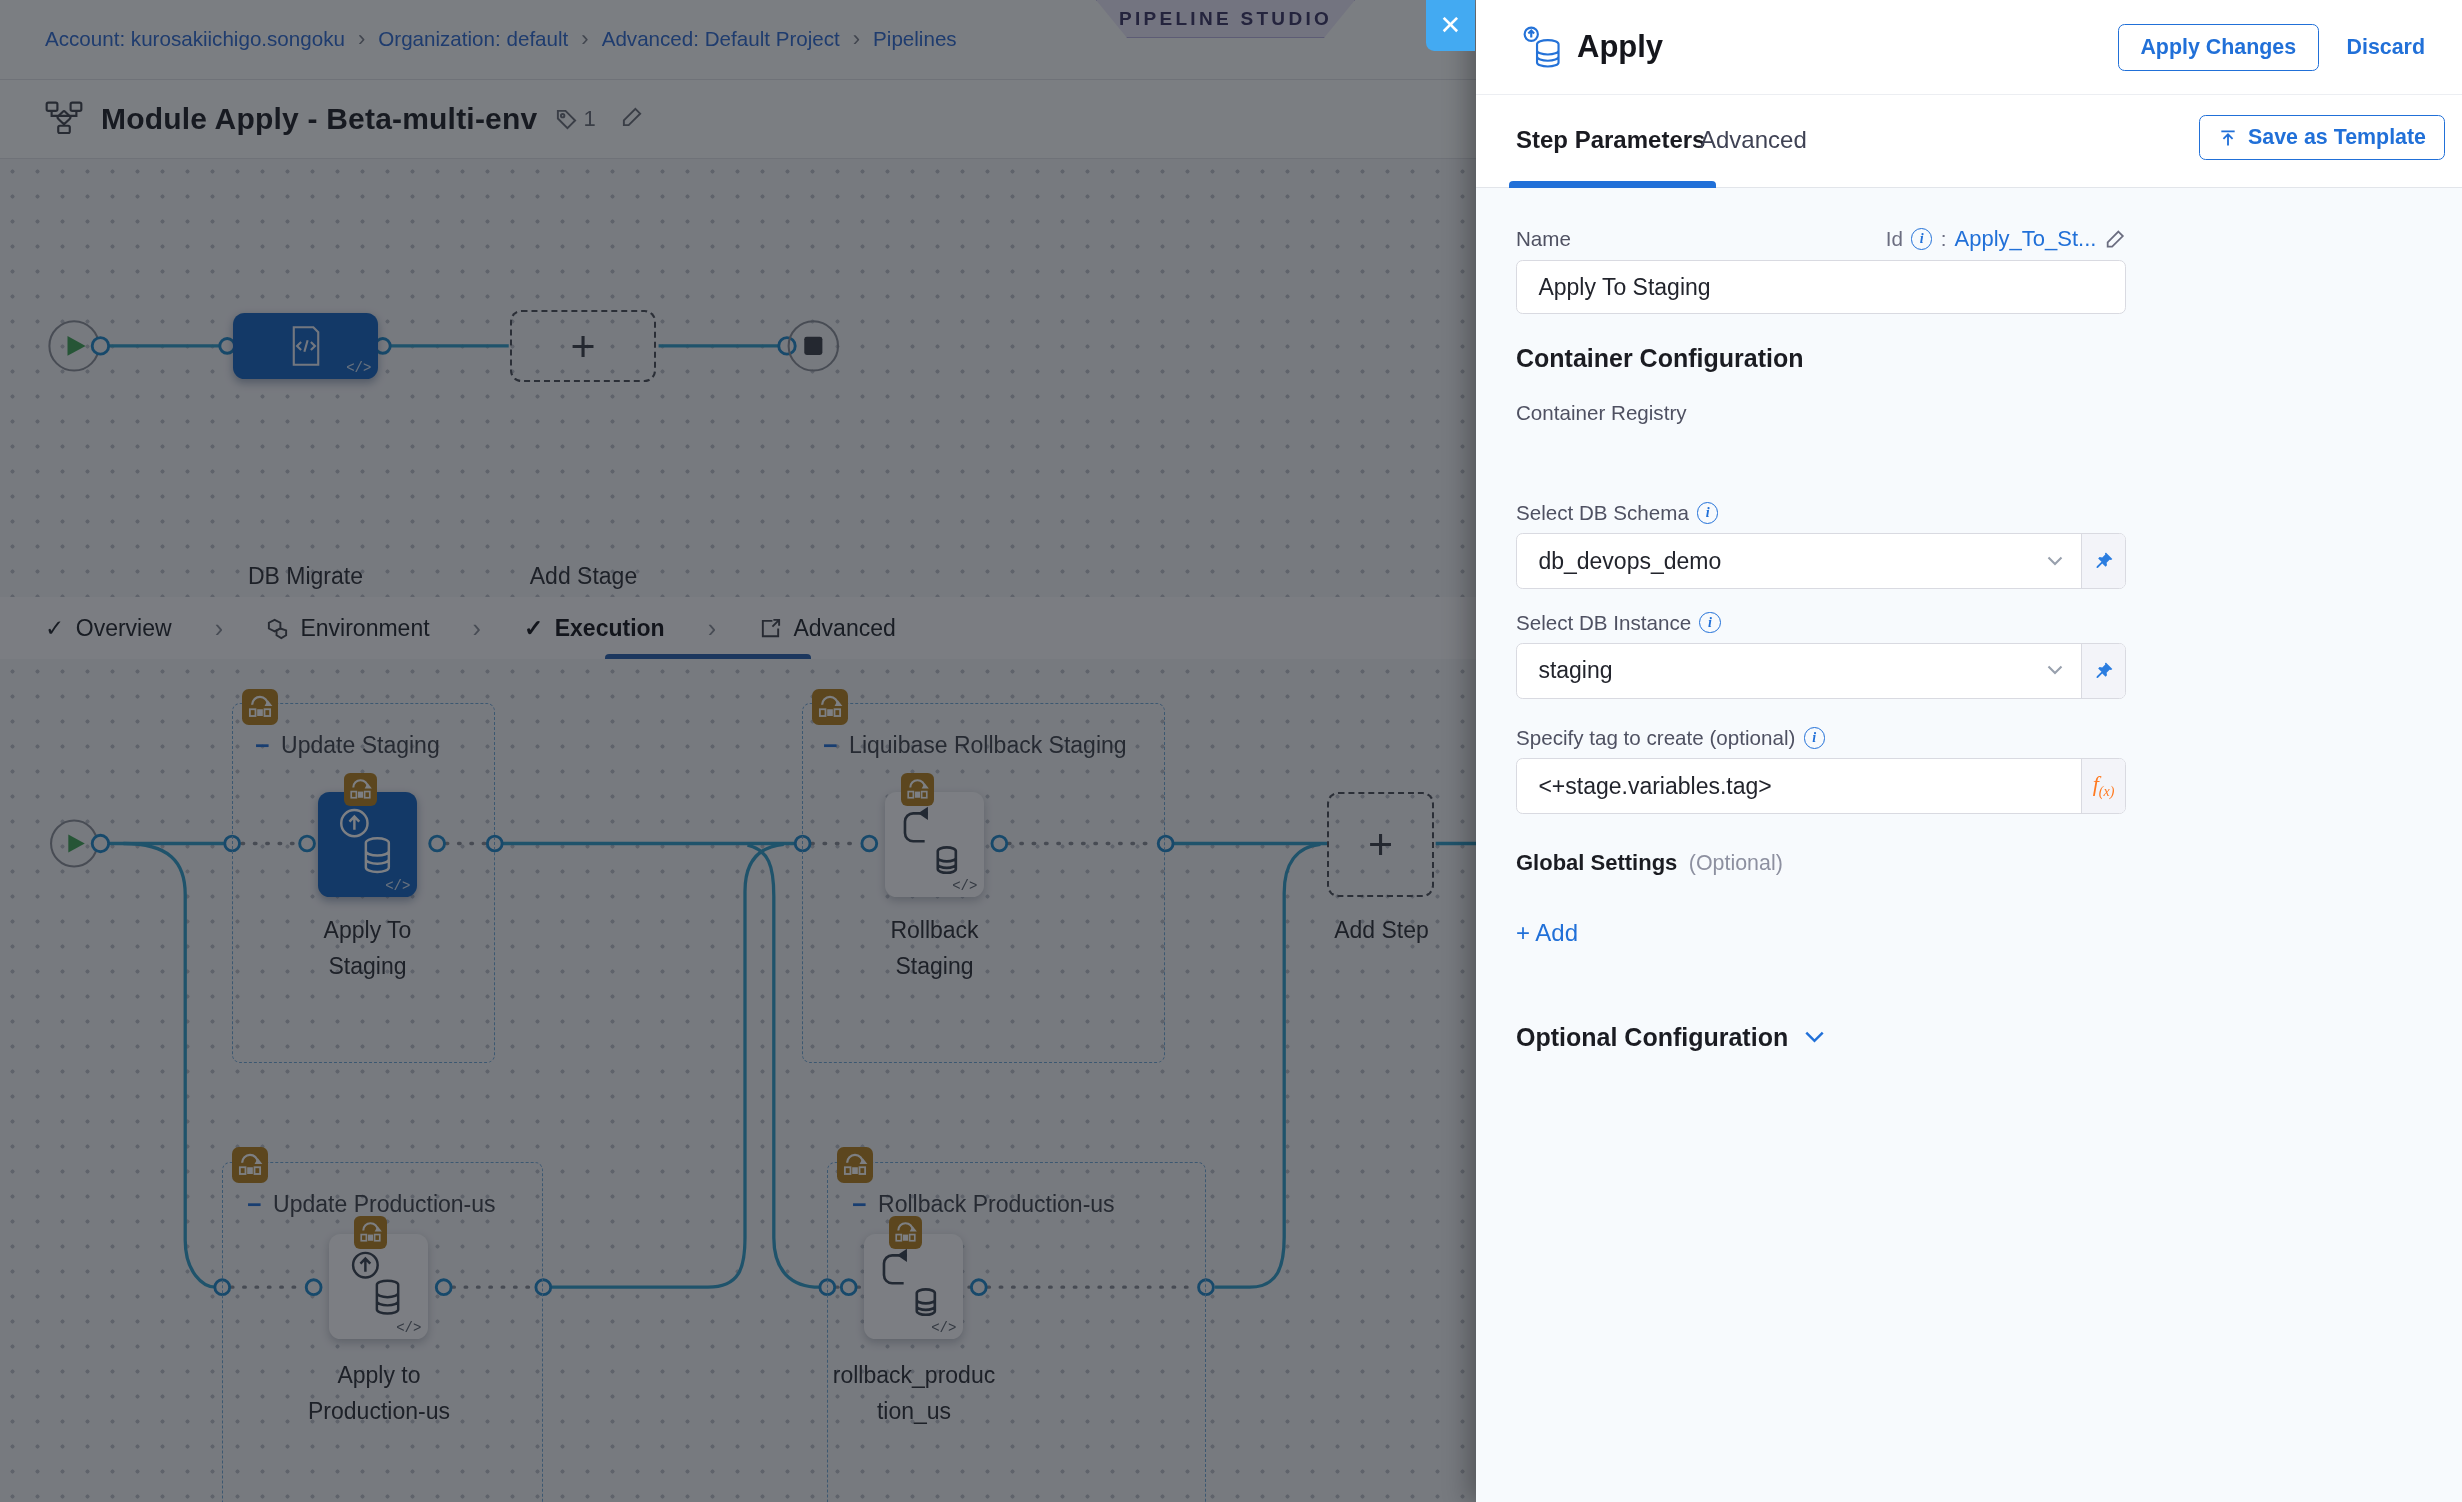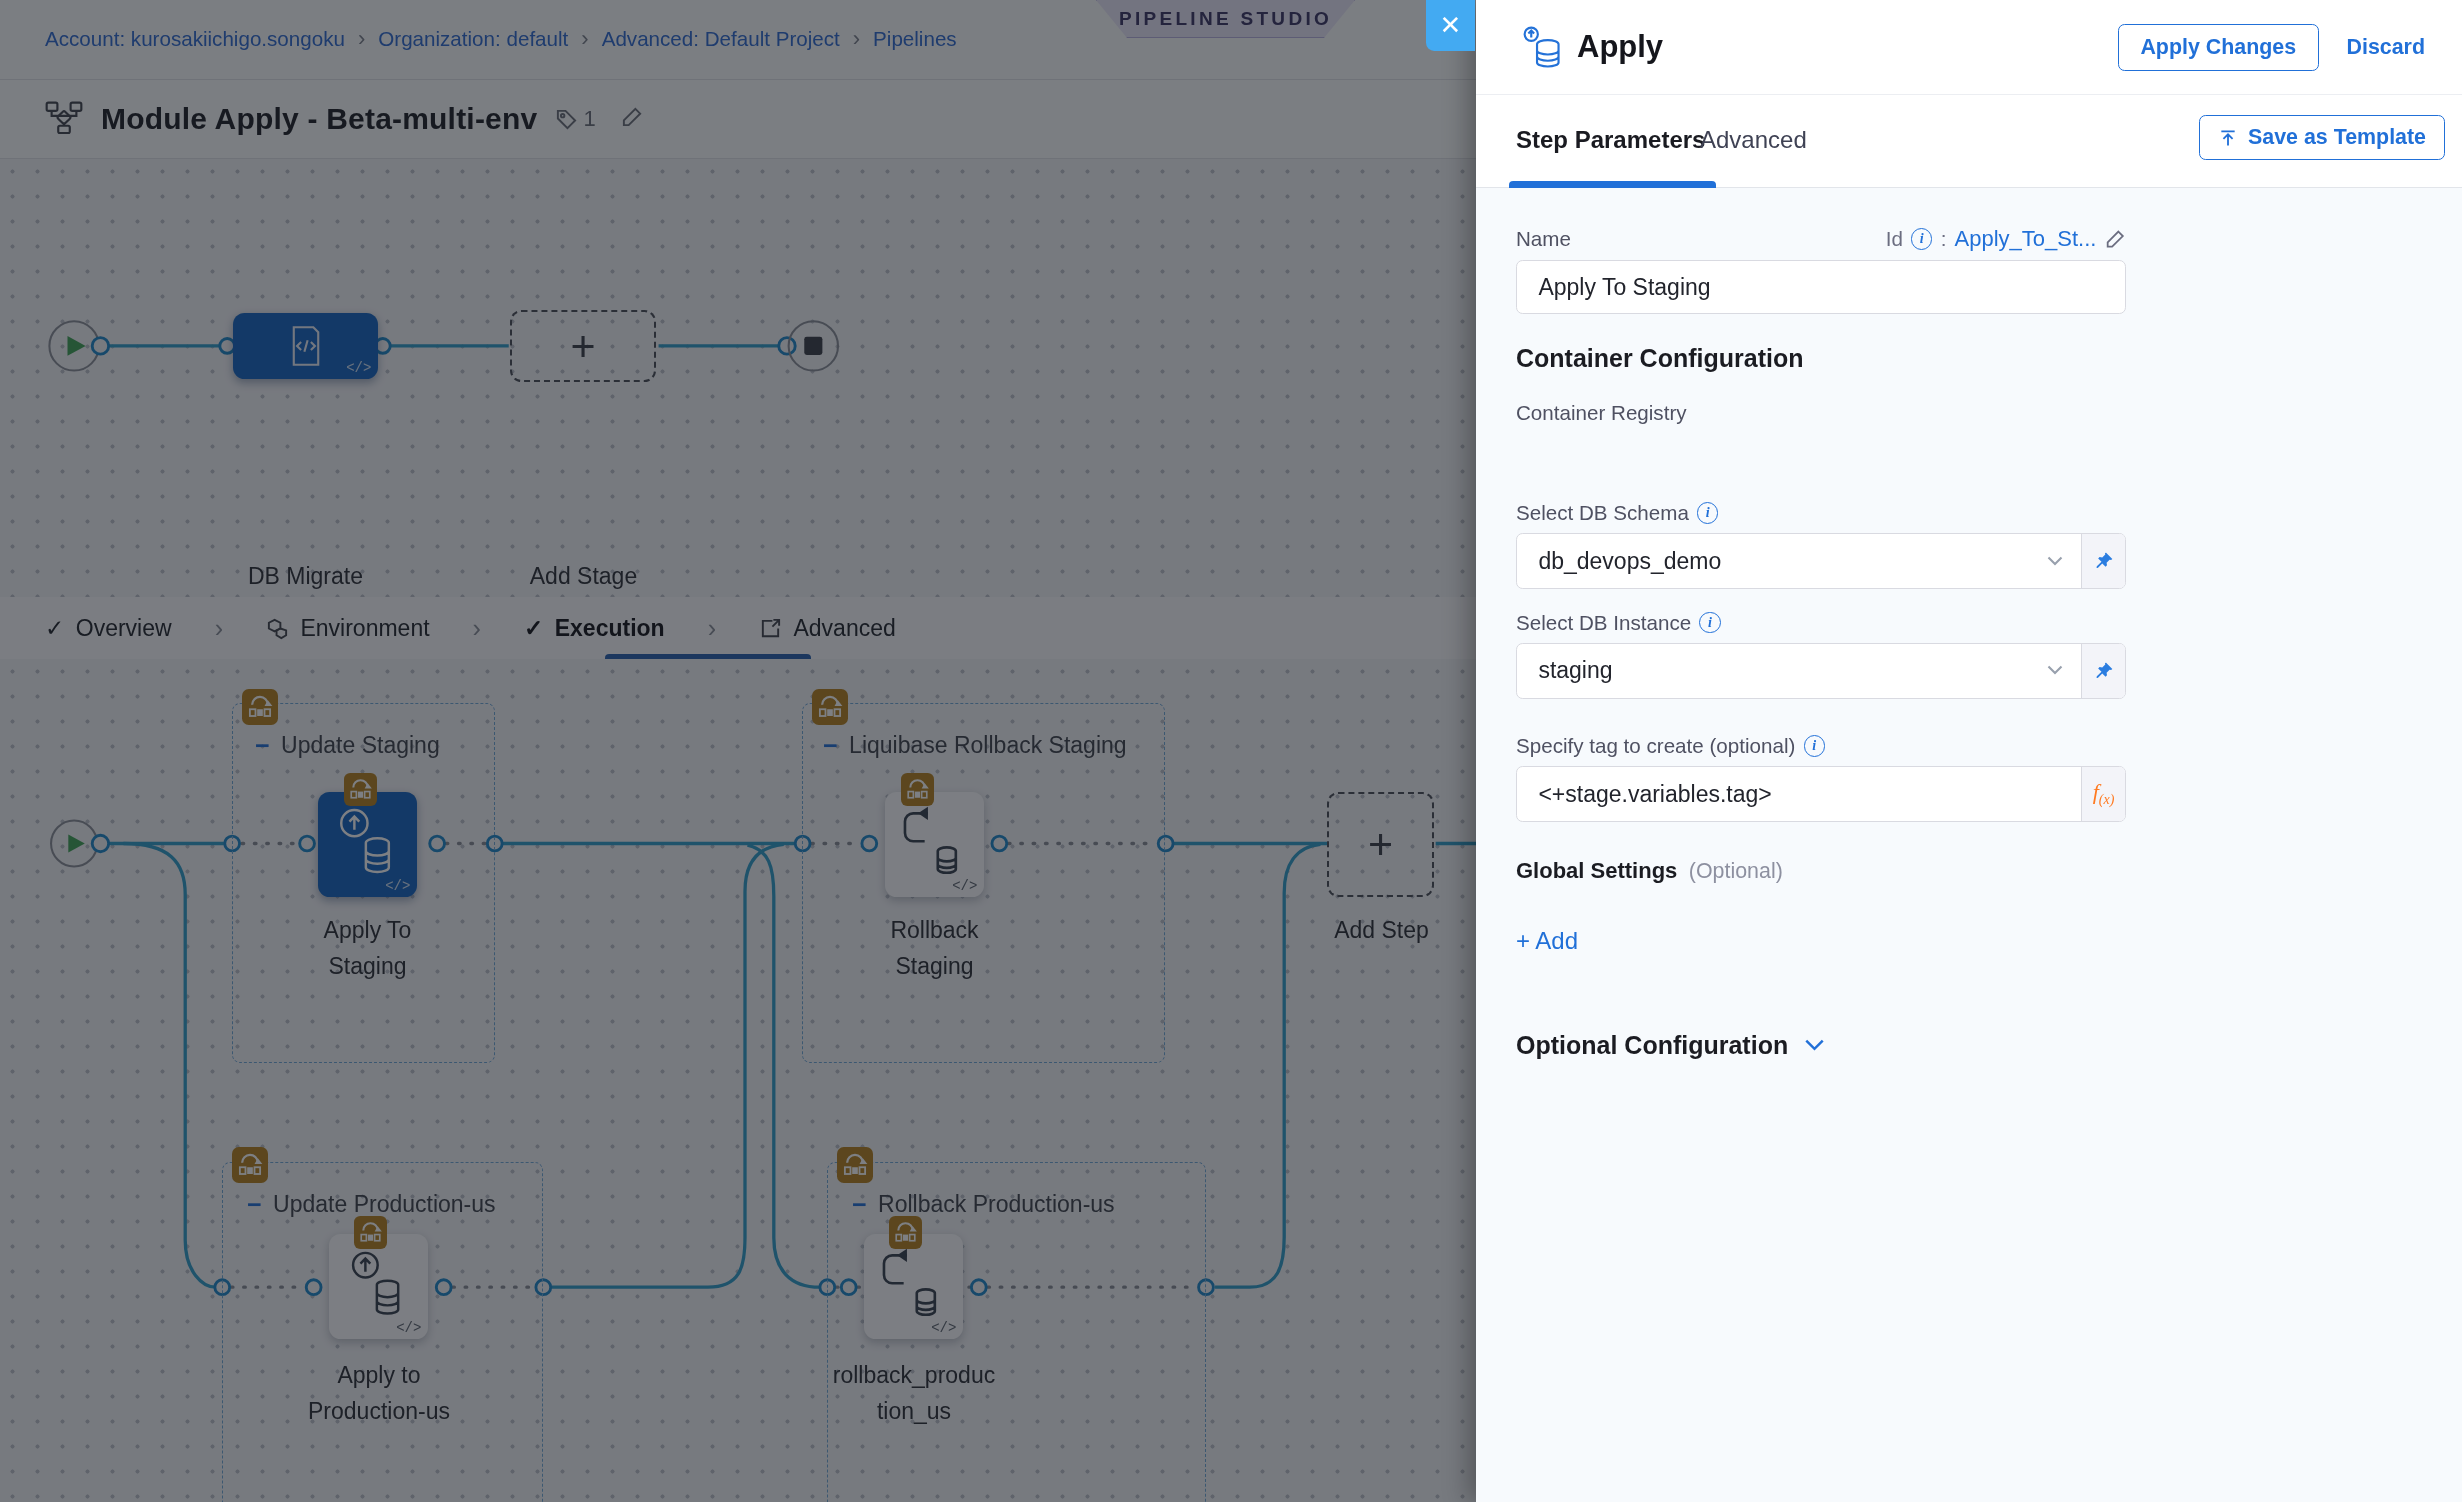--- a/index.html
+++ b/index.html
@@ -462,21 +462,21 @@
       <svg class="chev" width="20" height="13" viewBox="0 0 24 16" fill="none" stroke="#98a0ad" stroke-width="2.6">
           <path d="M4 3 l8 8 8 -8"></path>
         </svg>
       <span class="addon">
         <svg width="20" height="20" viewBox="0 0 24 24" fill="#2b7de0">
             <path d="M14.5 2 L22 9.5 l-1.5 1.2 -1.8 -.3 -3.6 3.6 .5 3.2 -1.7 1.7 -4 -4 -5.4 5.6 -1.6 -.5 .5 -1.6 5.6 -5.4 -4 -4 L6.7 7.3 l3.2 .5 3.6 -3.6 -.3 -1.8 Z"></path>
           </svg>
       </span>
     </div>
 
-    <div class="fld-label" style="margin-top:35px;">
+    <div class="fld-label" style="margin-top:27px;">
       <span>Specify tag to create (optional)</span>
         <span class="info-i">i</span>
     </div>
     <div class="inp-group">
       <span class="inp-text">&lt;+stage.variables.tag&gt;</span>
       <span class="addon">
         <span class="fx">f<sub>(x)</sub></span>
       </span>
     </div>
 

